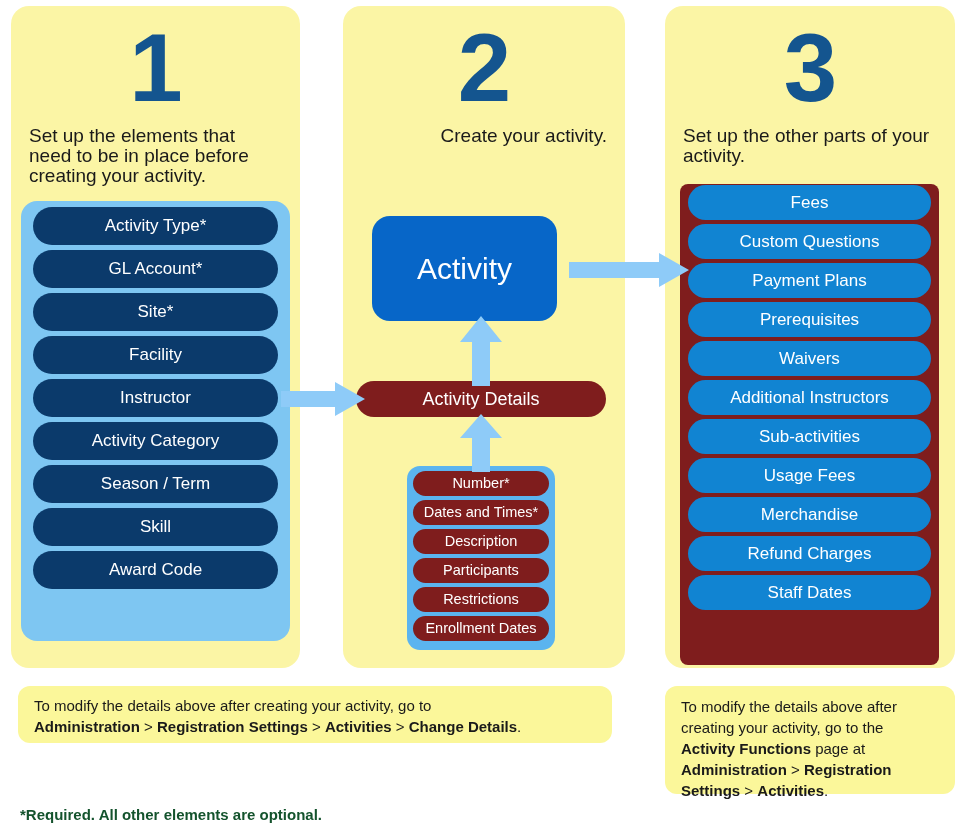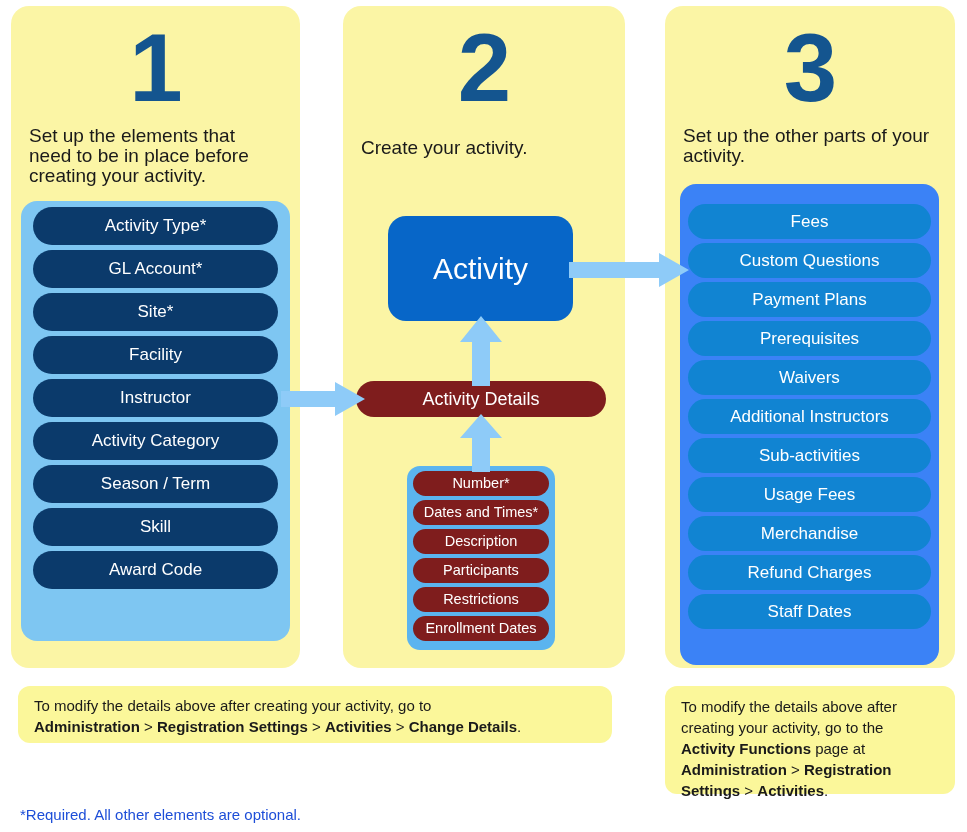--- a/index.html
+++ b/index.html
@@ -32,21 +32,21 @@
     line-height:100px;
     letter-spacing:-1px;
   }
   .step-desc{
     position:absolute;
     left:18px;right:18px;top:120px;
     color:#1a1a1a;
     font-size:19px;
     line-height:20px;
   }
-  #panel2 .step-desc{text-align:left;margin-top:12px;}
+  #panel2 .step-desc{text-align:right;}
 
   
   .group-light{
     position:absolute;
     background:#7ec6f2;
     border-radius:16px;
     padding:6px 12px;
     box-sizing:border-box;
   }
   #group1{left:21px;top:201px;width:269px;height:440px;}
@@ -58,21 +58,21 @@
     line-height:38px;
     text-align:center;
     font-size:17px;
     margin-bottom:5px;
   }
   .pill-navy:last-child{margin-bottom:0;}
 
   
   .activity-box{
     position:absolute;
-    left:388px;top:216px;width:185px;height:105px;
+    left:372px;top:216px;width:185px;height:105px;
     background:#0766c8;
     border-radius:18px;
     color:#ffffff;
     font-size:30px;
     text-align:center;
     line-height:105px;
   }
   .details-bar{
     position:absolute;
     left:356px;top:381px;width:250px;height:36px;
@@ -99,23 +99,23 @@
     line-height:25px;
     text-align:center;
     font-size:14.5px;
     margin-bottom:4px;
   }
   .pill-mid:last-child{margin-bottom:8px;}
 
   
   .group-dark{
     position:absolute;
-    background:#3b82f6;
-    border-radius:16px;
-    padding:20px 8px;
+    background:#7f1d1d;
+    border-radius:8px;
+    padding:1px 8px;
     box-sizing:border-box;
   }
   #group3{left:680px;top:184px;width:259px;height:481px;}
   .pill-bright{
     background:#1184d2;
     color:#ffffff;
     border-radius:20px;
     height:35px;
     line-height:35px;
     text-align:center;
@@ -136,21 +136,22 @@
     box-sizing:border-box;
   }
   #note1{left:18px;top:686px;width:594px;height:57px;padding:9px 16px;font-size:15px;line-height:21px;}
   #note2{left:665px;top:686px;width:290px;height:108px;padding:10px 16px;font-size:15px;line-height:21px;}
   .note b{font-weight:bold;}
 
   .footnote{
     position:absolute;
     left:20px;top:806px;
     font-size:15px;
-    color:#1d4ed8;
+    color:#14532d;
+    font-weight:bold;
   }
 </style>
 </head>
 <body>
 
 <div class="stage">
 
   <div class="panel" id="panel1">
     <div class="step-num">1</div>
     <div class="step-desc">Set up the elements that need to be in place before creating your activity.</div>

